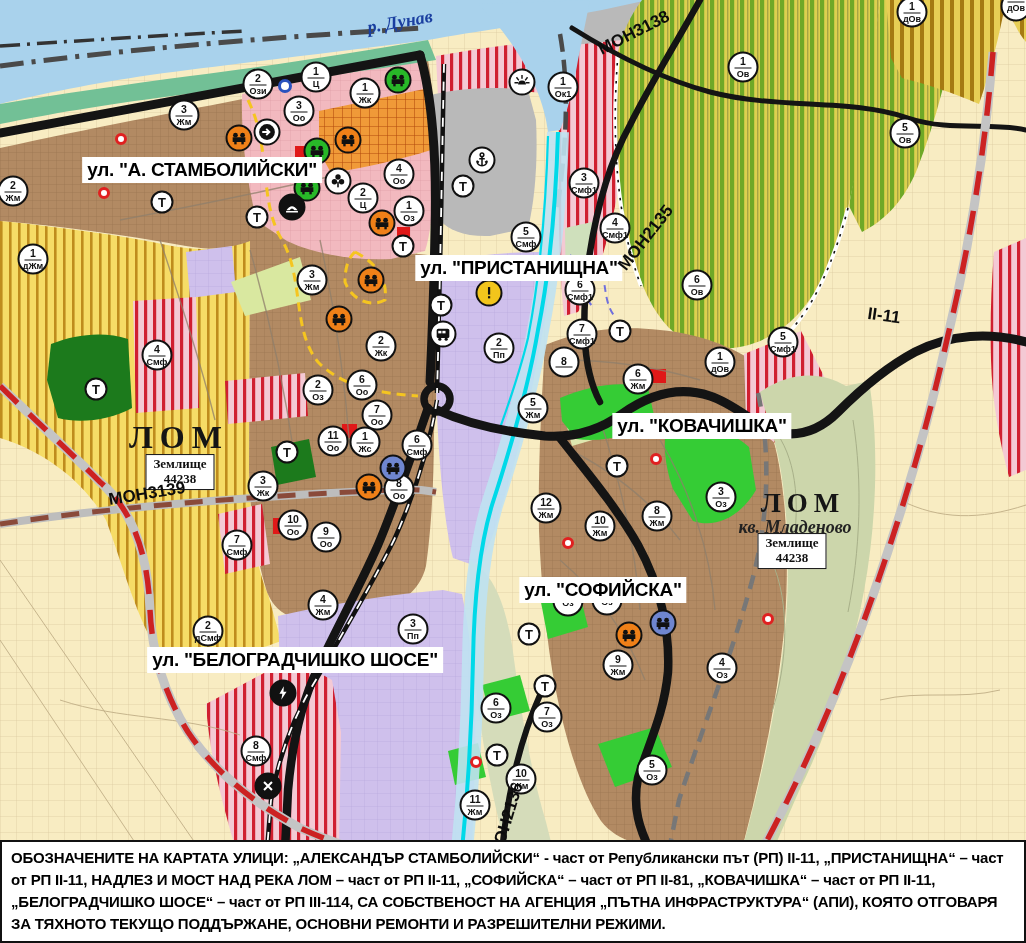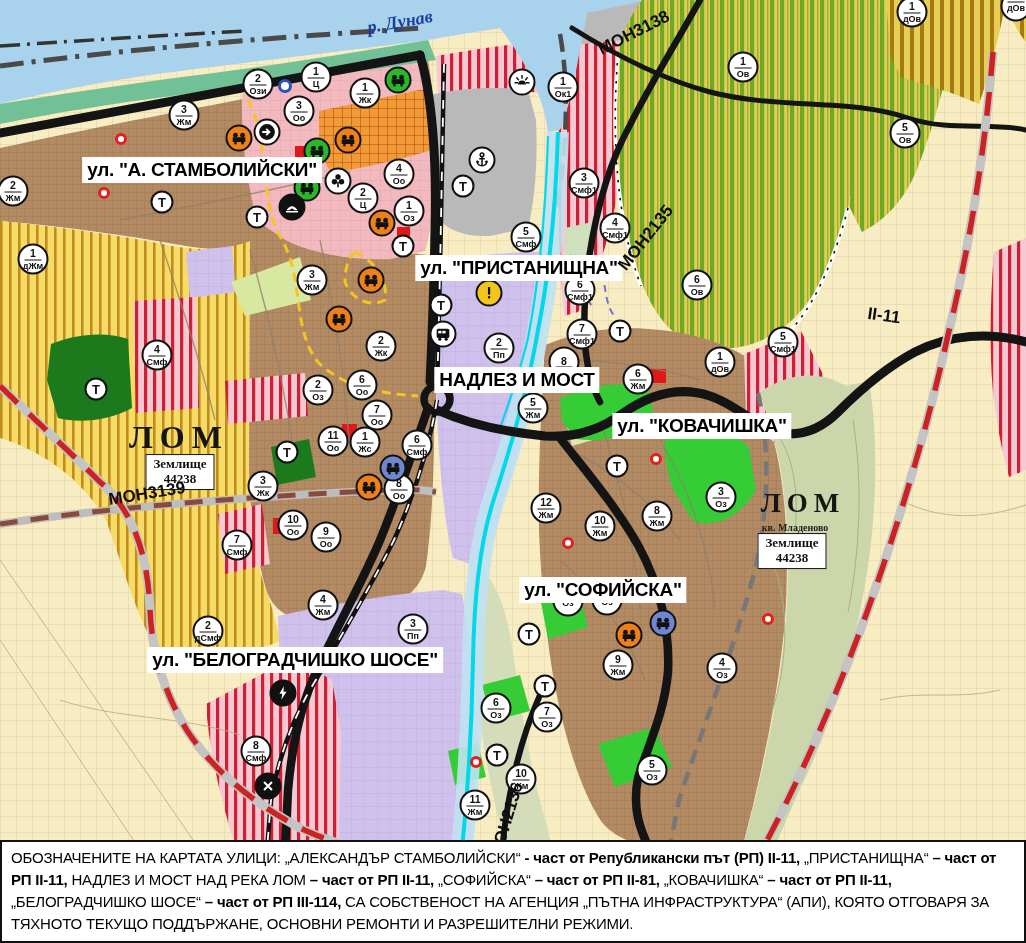--- a/index.html
+++ b/index.html
@@ -32,30 +32,30 @@
 
   .street-label{position:absolute;transform:translate(-50%,-50%);background:#fff;color:#000;
     font-weight:bold;font-size:19px;letter-spacing:-0.3px;padding:2px 5px;white-space:nowrap;}
   .water-label{position:absolute;transform:translate(-50%,-50%) rotate(-10deg);
     font-family:"Liberation Serif",serif;font-style:italic;font-weight:bold;font-size:18px;color:#1a3fa0;white-space:nowrap;}
   .port-label{position:absolute;transform:translate(-50%,-50%);font-weight:bold;font-size:15px;
     color:#111;text-align:center;white-space:pre-line;line-height:1.25;}
   .city-label{position:absolute;transform:translate(-50%,-50%);font-family:"Liberation Serif",serif;
     font-weight:bold;color:#151515;letter-spacing:0.22em;white-space:nowrap;margin-left:6px;}
   .quarter-label{position:absolute;transform:translate(-50%,-50%);font-family:"Liberation Serif",serif;
-    font-weight:bold;font-size:10px;color:#222;white-space:nowrap;text-align:right;}
+    font-weight:bold;font-style:italic;font-size:18px;color:#222;white-space:nowrap;text-align:right;}
   .land-box{position:absolute;transform:translate(-50%,-50%);background:#fff;border:1.5px solid #111;
     font-family:"Liberation Serif",serif;font-weight:bold;font-size:13px;line-height:1.15;
     text-align:center;padding:2px 7px;color:#111;white-space:nowrap;}
   .road-label{position:absolute;transform-origin:center;font-weight:bold;font-size:17px;color:#0d0d0d;white-space:nowrap;}
 
   #info-bar{position:absolute;left:0;right:0;bottom:0;z-index:5;background:#fff;
     border:2px solid #111;box-sizing:border-box;padding:5px 9px 6px 9px;min-height:96px;
     font-size:15px;line-height:1.47;color:#000;letter-spacing:-0.2px;text-align:left;}
-  #info-bar .seg-b{font-weight:normal;} #info-bar .seg-n{font-weight:bold;}
+  #info-bar .seg-b{font-weight:bold;} #info-bar .seg-n{font-weight:bold;}
 </style>
 </head>
 <body>
 
 <div id="stage">
 
   <svg id="map-svg" width="1026" height="943" viewBox="0 0 1026 943" xmlns="http://www.w3.org/2000/svg">
     <defs>
       <pattern id="patCream" width="16" height="16" patternUnits="userSpaceOnUse">
         <rect width="16" height="16" fill="#f8ecc2"></rect>
@@ -687,21 +687,20 @@
       <div class="red-dot" style="left: 104px; top: 193px;"></div>
       <div class="red-dot" style="left: 568px; top: 543px;"></div>
       <div class="red-dot" style="left: 656px; top: 459px;"></div>
       <div class="red-dot" style="left: 476px; top: 762px;"></div>
       <div class="red-dot" style="left: 768px; top: 619px;"></div>
       <div class="blue-ring" style="left: 285px; top: 86px;"></div>
     </div>
   <div id="labels-layer" class="layer">
       <div class="street-label" style="left: 202px; top: 170px;">ул. "А. СТАМБОЛИЙСКИ"</div>
       <div class="street-label" style="left: 519px; top: 268px;">ул. "ПРИСТАНИЩНА"</div>
-      <div class="street-label" style="left: 517px; top: 380px;">НАДЛЕЗ И МОСТ</div>
       <div class="street-label" style="left: 702px; top: 426px;">ул. "КОВАЧИШКА"</div>
       <div class="street-label" style="left: 603px; top: 590px;">ул. "СОФИЙСКА"</div>
       <div class="street-label" style="left: 295px; top: 660px;">ул. "БЕЛОГРАДЧИШКО ШОСЕ"</div>
       <div class="water-label" style="left: 400px; top: 22px;">р. Дунав</div>
       <div class="city-label" style="left: 173px; top: 437px; font-size: 32px;">ЛОМ</div>
       <div class="city-label" style="left: 797px; top: 503px; font-size: 27px;">ЛОМ</div>
       <div class="quarter-label" style="left: 795px; top: 527px;">кв. Младеново</div>
       <div class="land-box" style="left: 180px; top: 472px;">
         <div>Землище</div>
         <div>44238</div>

